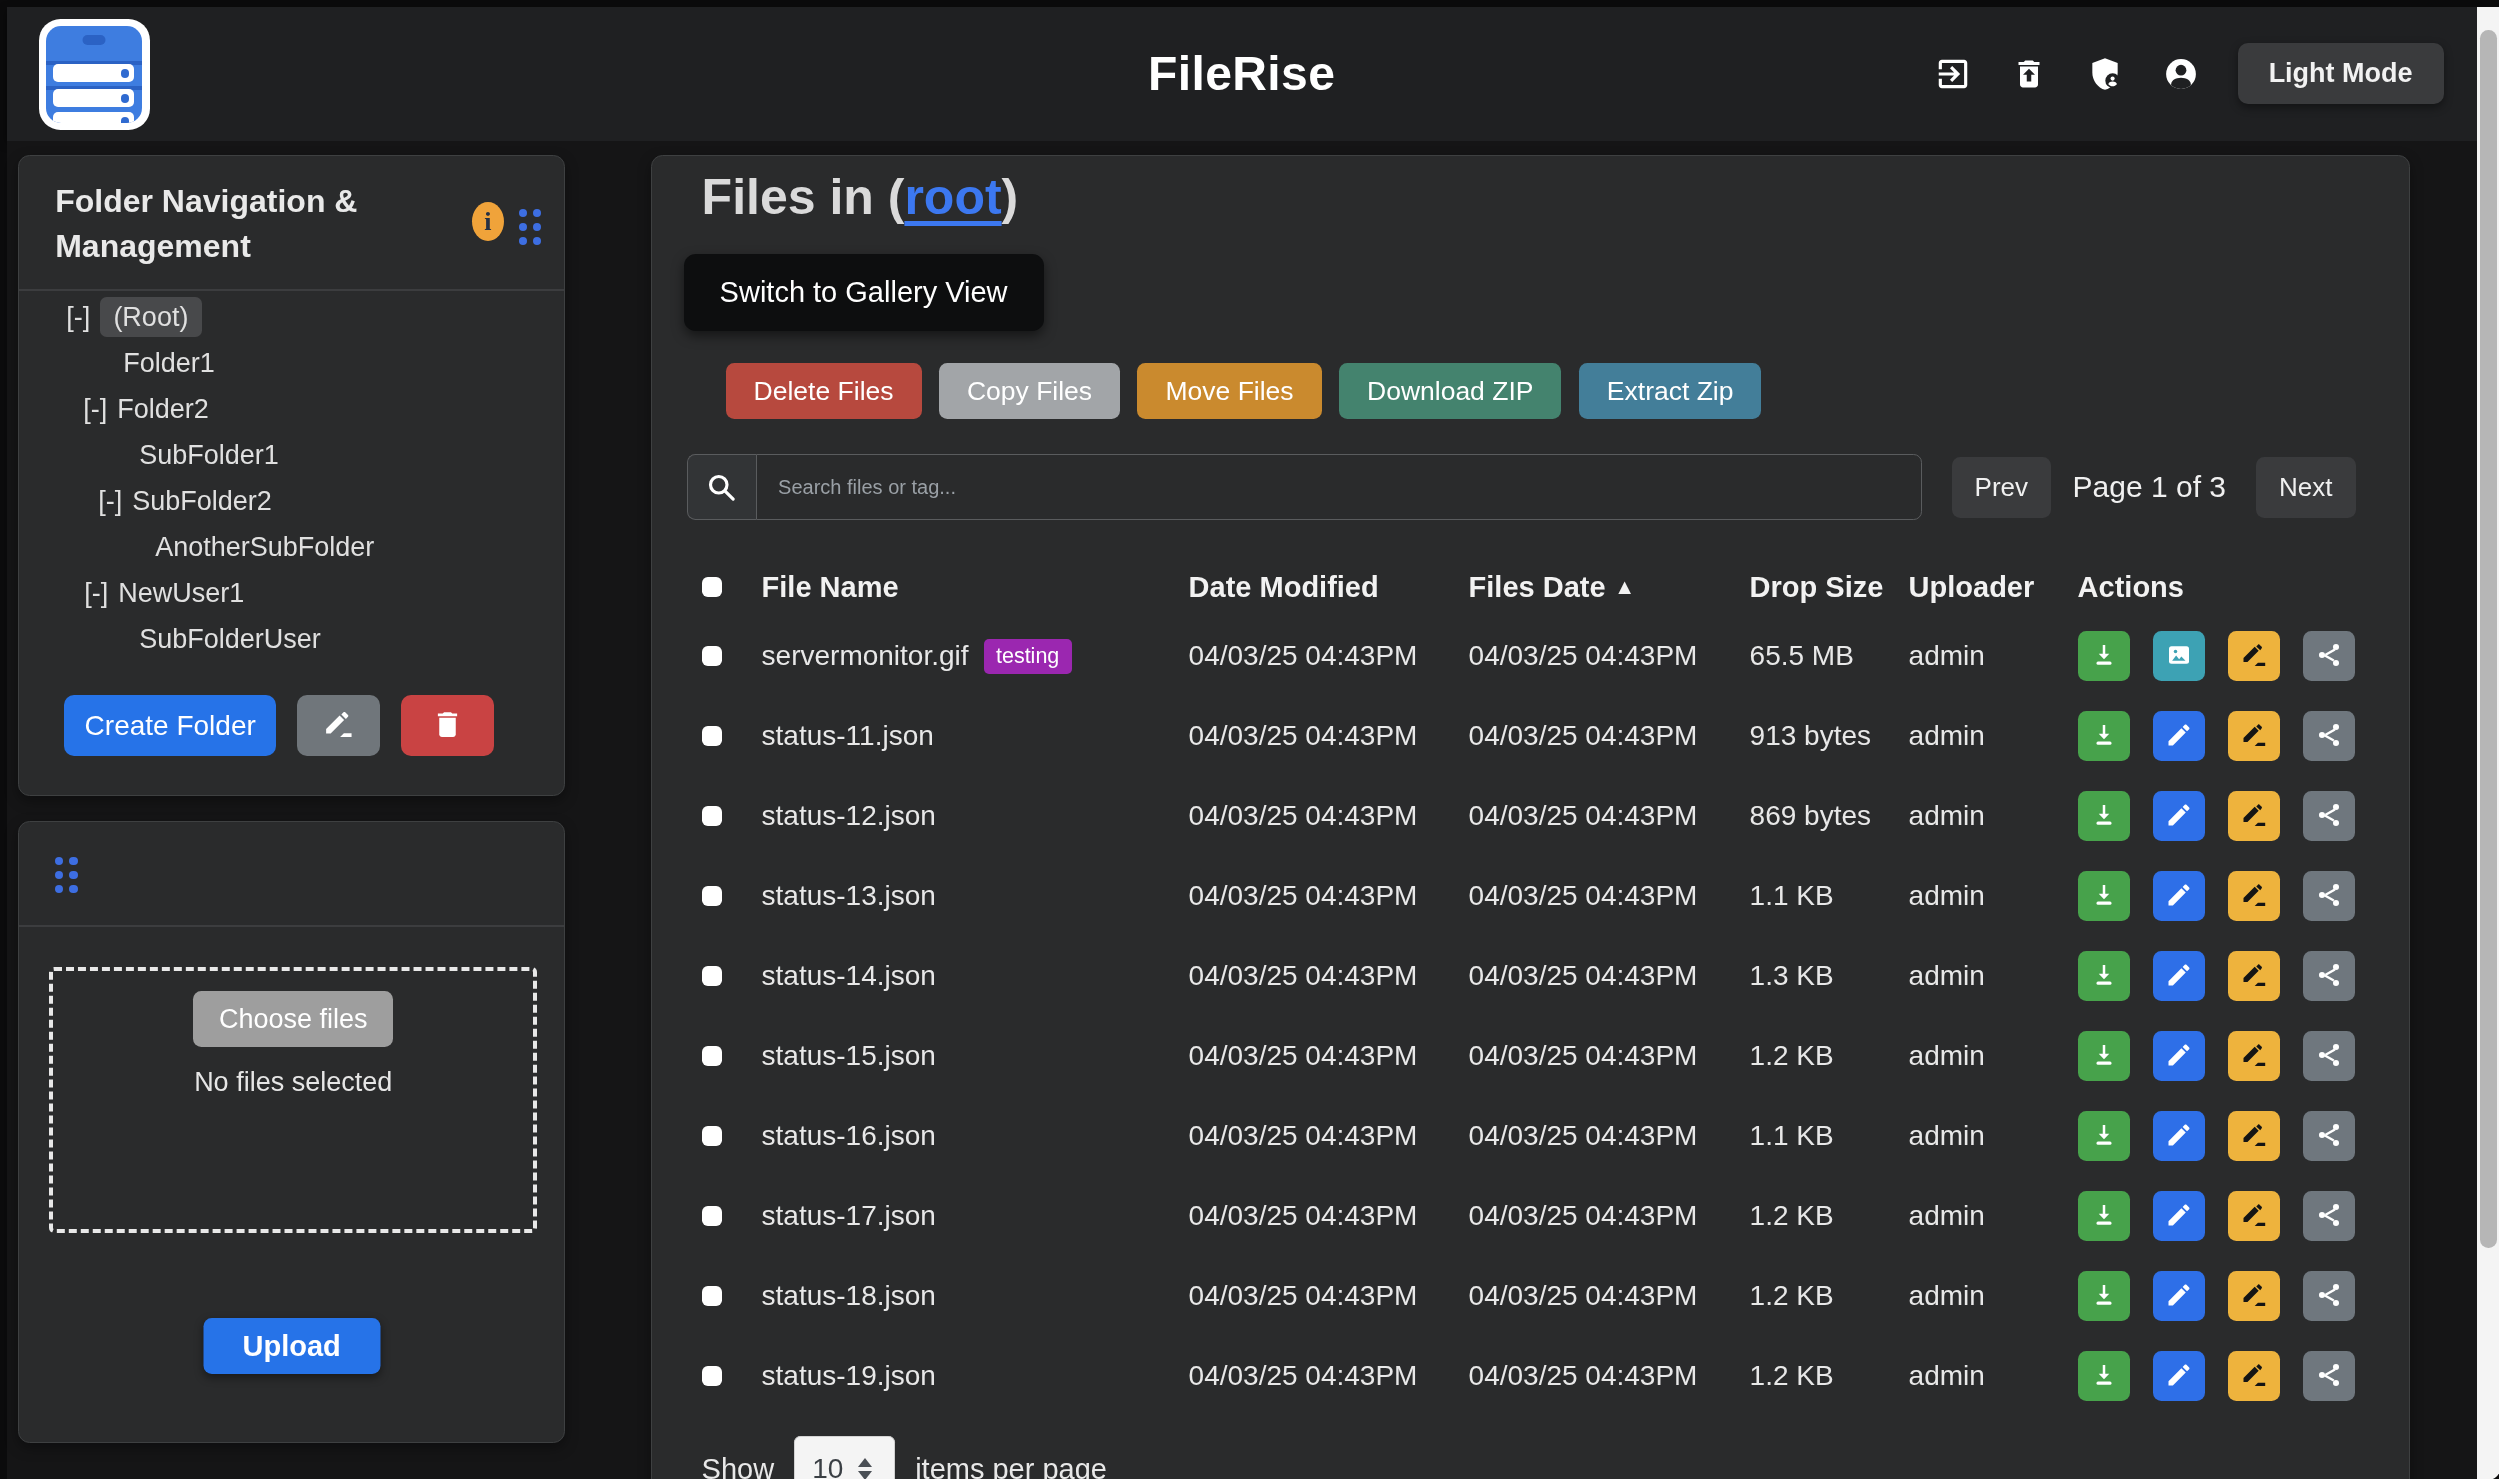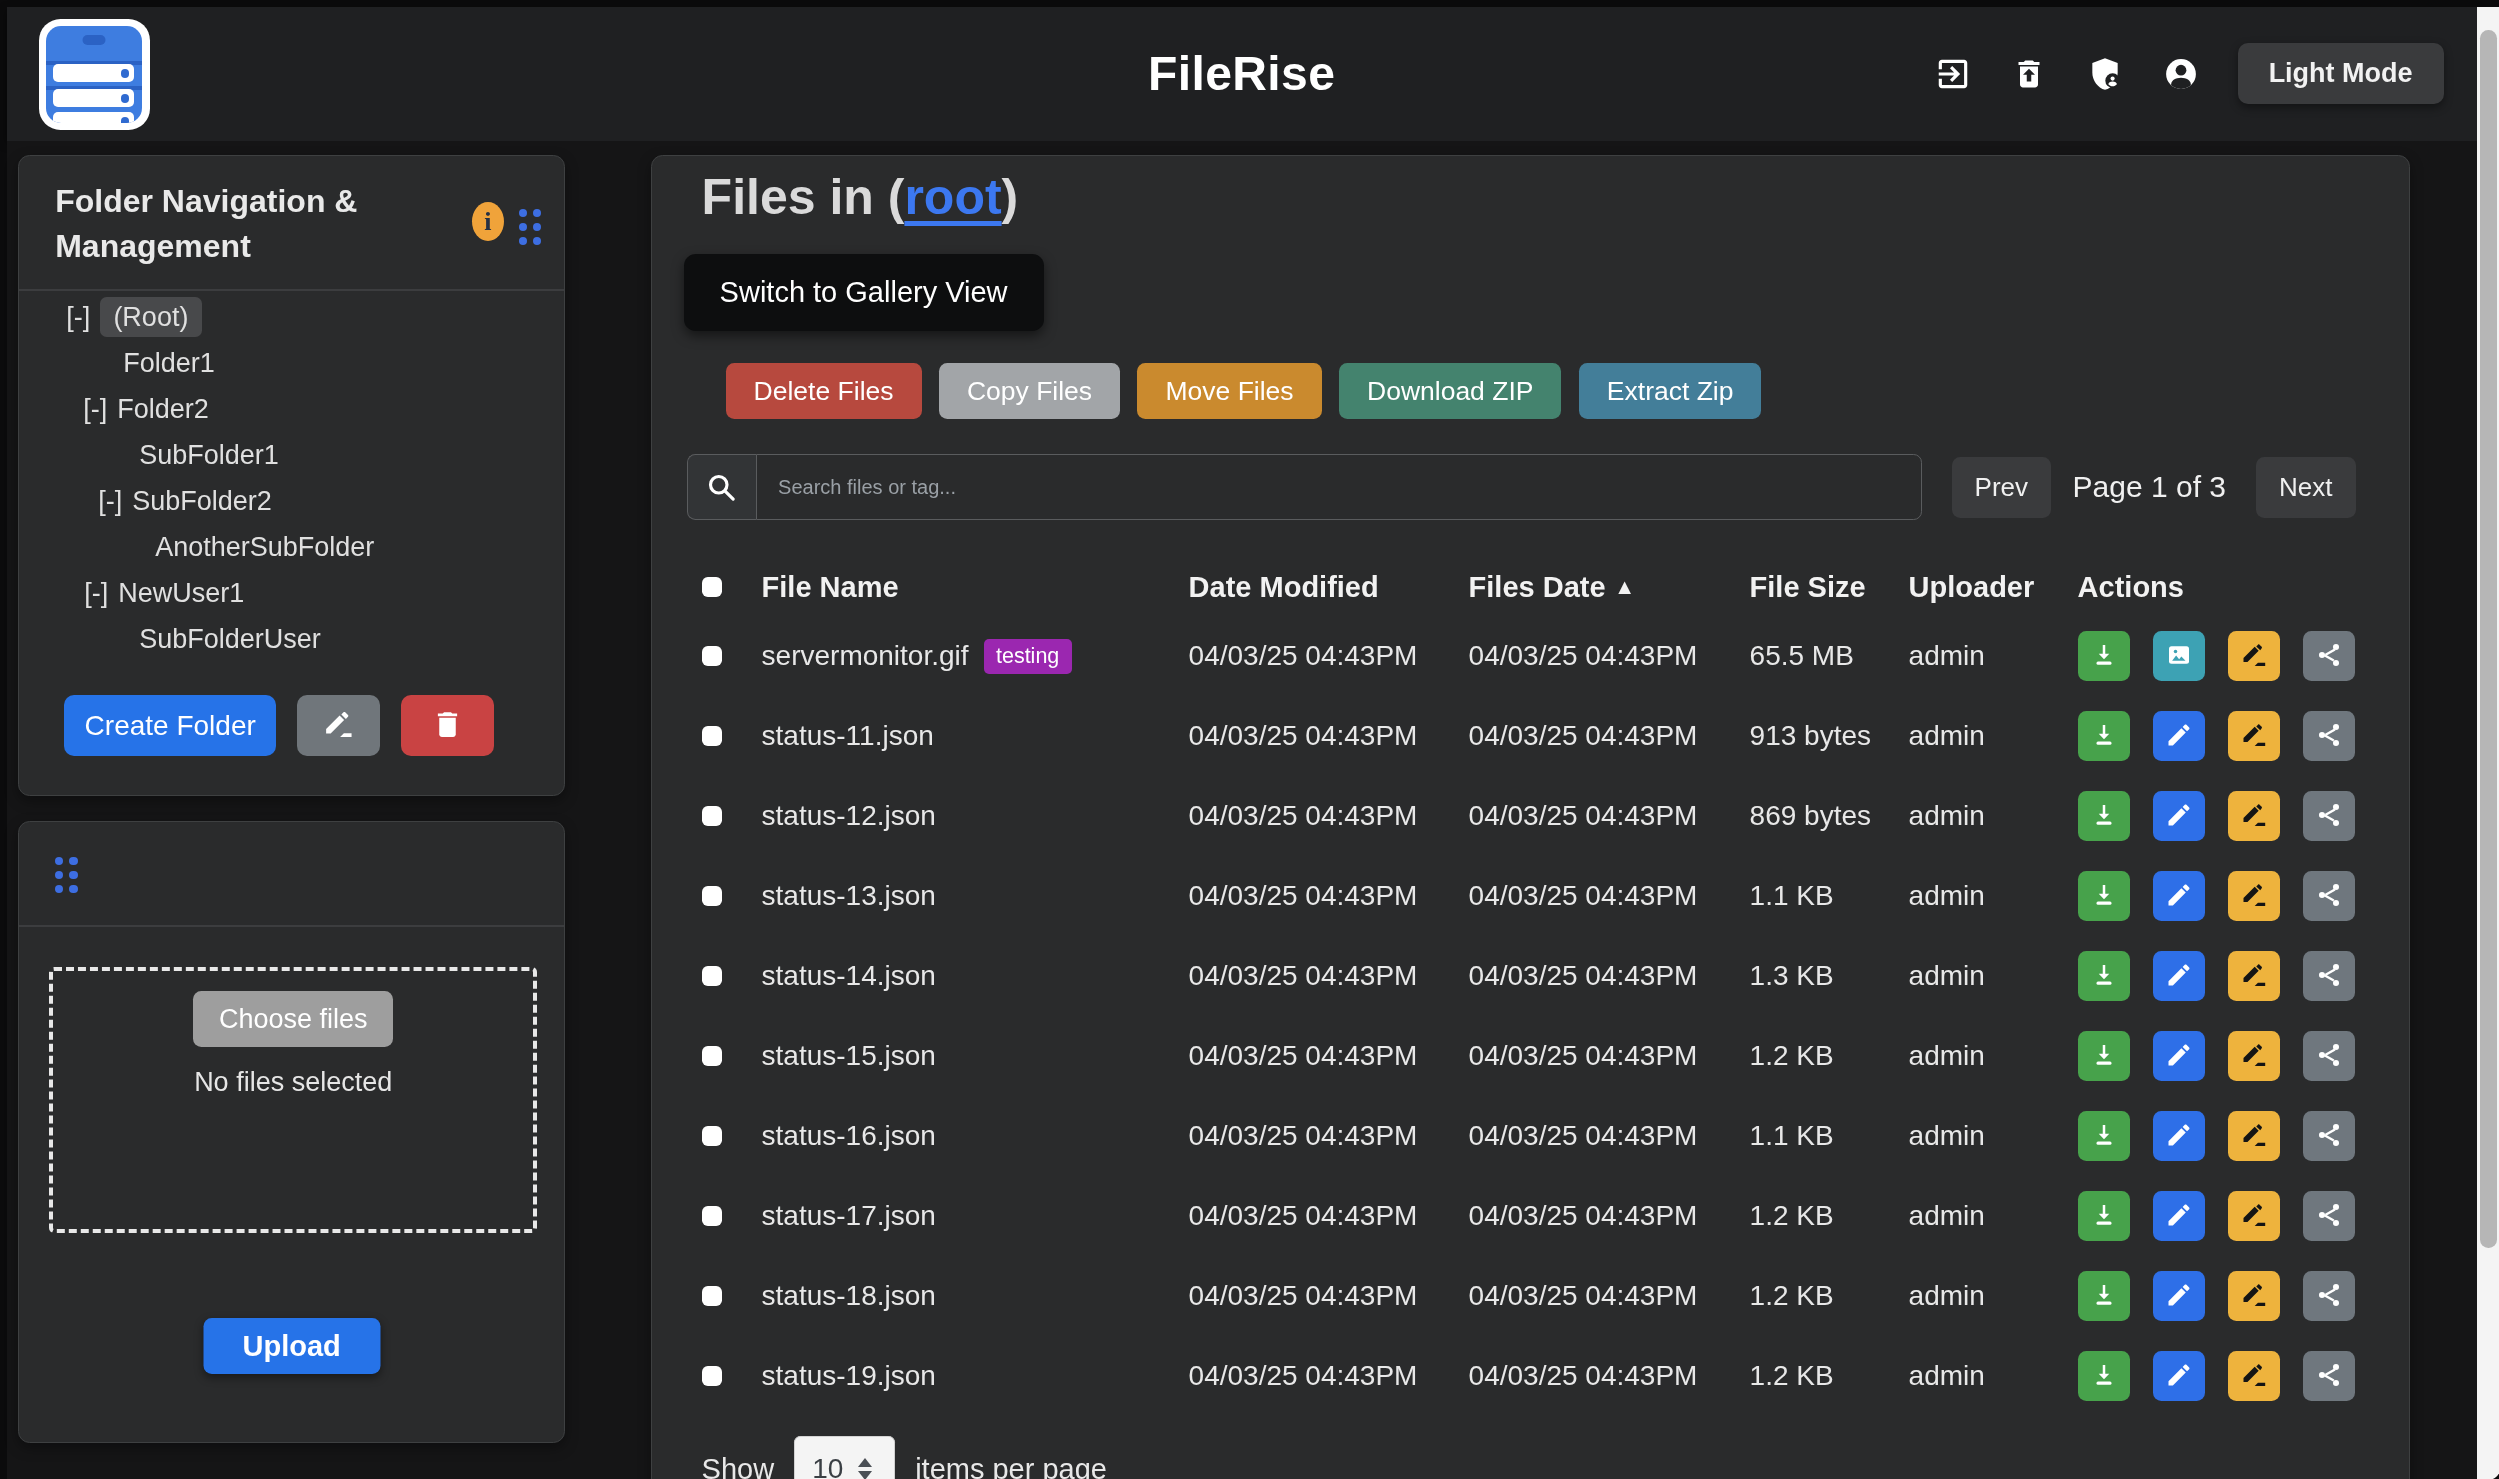--- a/index.html
+++ b/index.html
@@ -269,21 +269,21 @@
       <div class="thead">
         <div>
             <div class="cb"></div>
           </div>
         <div>File Name</div>
         <div>Date Modified</div>
         <div style="display:flex;align-items:center;">
           <span>Files Date</span>
           <span class="sort-arrow">▲</span>
         </div>
-        <div>File Size</div>
+        <div>Drop Size</div>
         <div>Uploader</div>
         <div>Actions</div>
       </div>
 
       <div class="rows">
           <div class="trow">
             <div>
               <div class="cb"></div>
             </div>
             <div class="name-cell">

